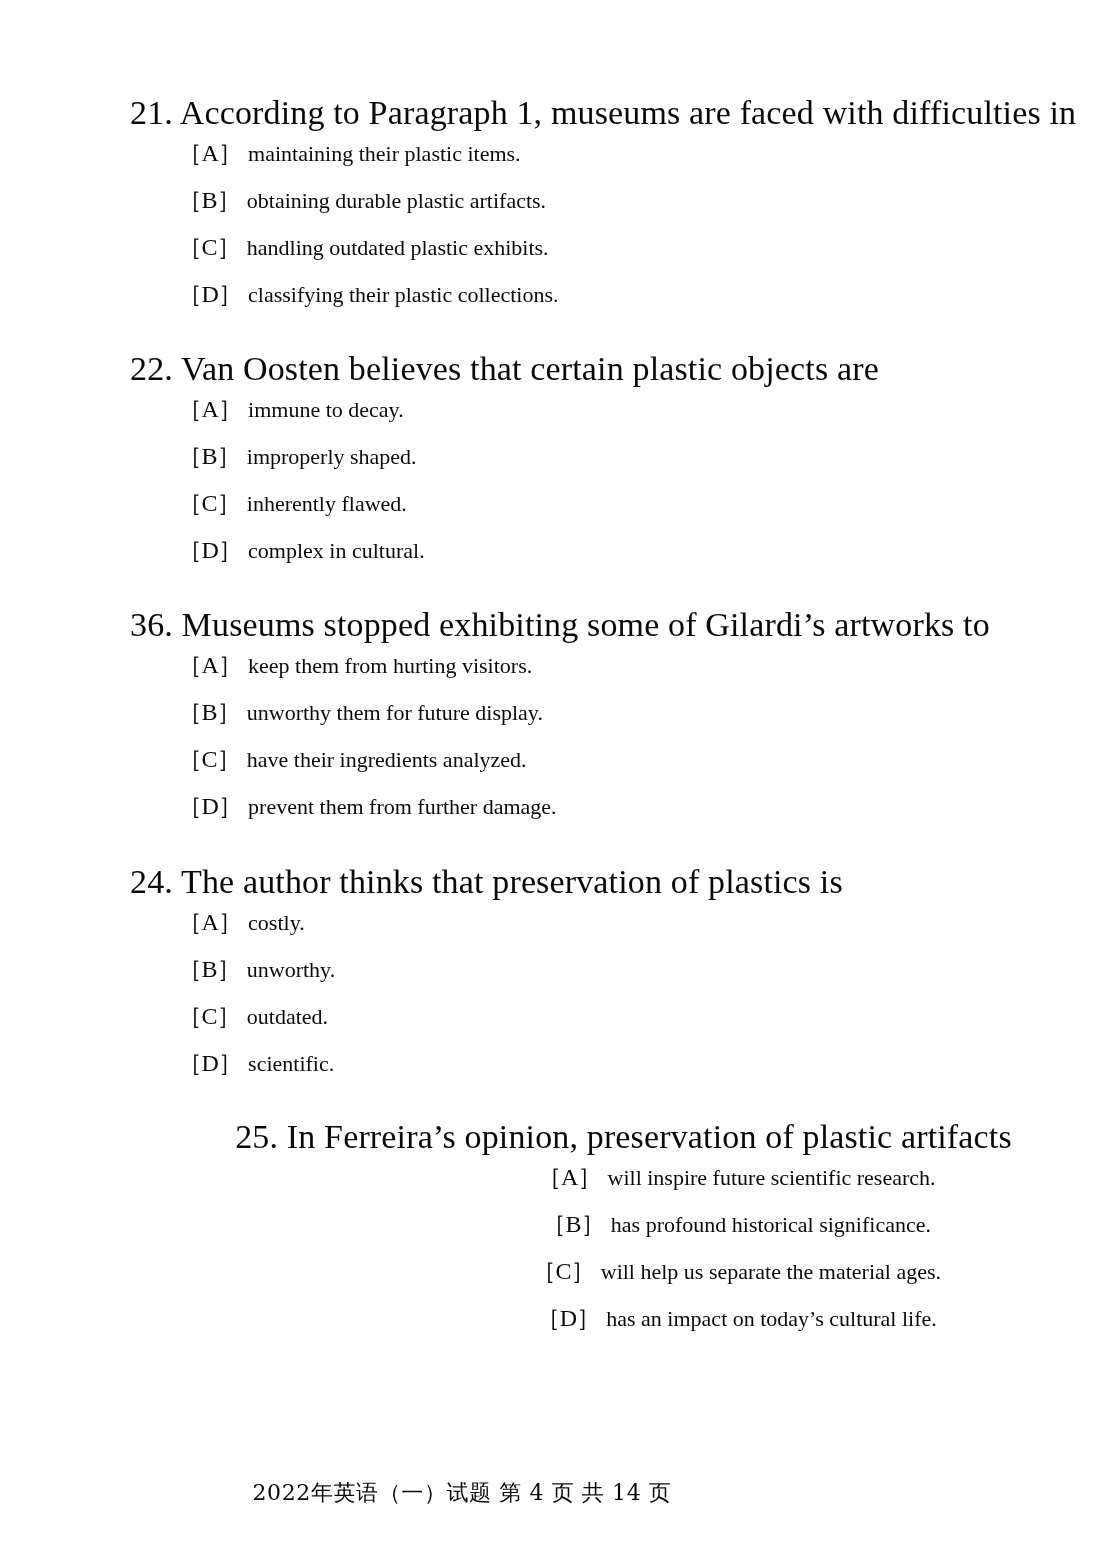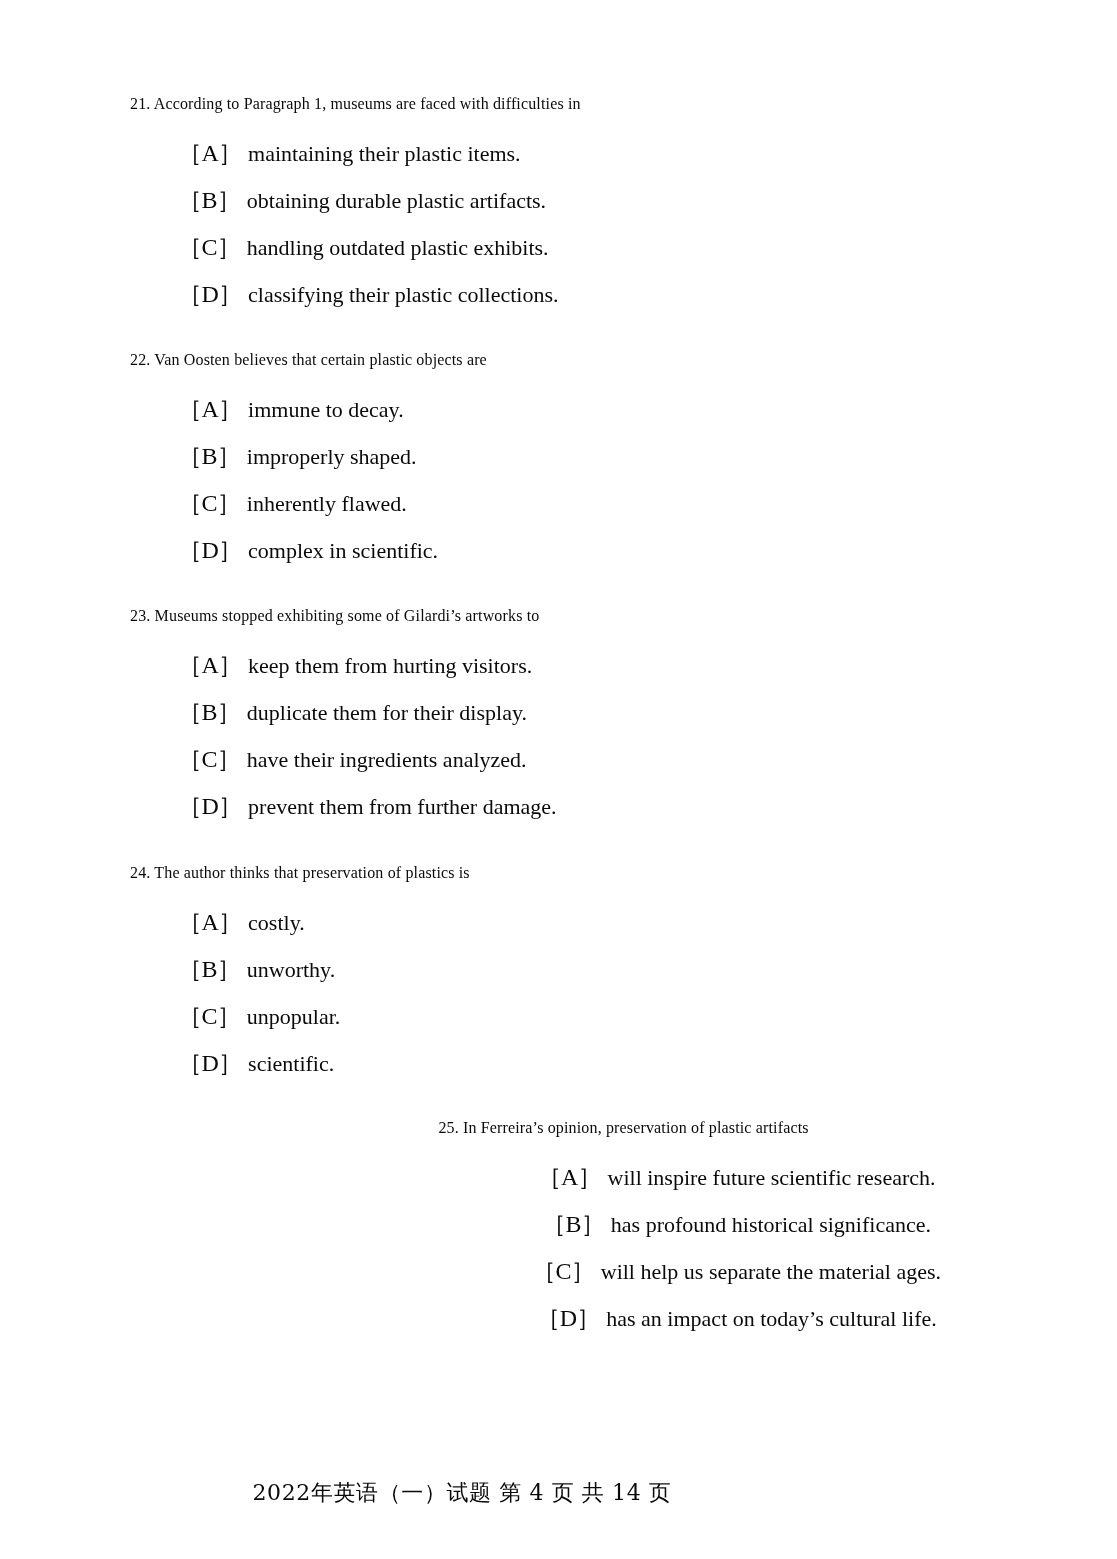--- a/index.html
+++ b/index.html
@@ -33,21 +33,21 @@
   
   .question-block {
     position: absolute;
     left: 0;
     width: 1117px;
   }
 
   .question-stem {
     margin: 0;
     padding: 0 0 0 130px;
-    font-size: 16px;
+    font-size: 34px;
     line-height: 1.0;
     letter-spacing: 0.15px;
     white-space: nowrap;
   }
 
   .options {
     list-style: none;
     margin: 0;
     padding: 0;
   }
@@ -135,35 +135,35 @@
         <div class="option r1">
           <span class="opt-label">［B］</span>
           <span class="opt-text">improperly shaped.</span>
         </div>
         <div class="option r2">
           <span class="opt-label">［C］</span>
           <span class="opt-text">inherently flawed.</span>
         </div>
         <div class="option r3">
           <span class="opt-label">［D］</span>
-          <span class="opt-text">complex in scientific.</span>
+          <span class="opt-text">complex in cultural.</span>
         </div>
       </div>
     </div>
 
     <div class="question-block" id="q23">
-      <p class="question-stem">23. Museums stopped exhibiting some of Gilardi’s artworks to</p>
+      <p class="question-stem">36. Museums stopped exhibiting some of Gilardi’s artworks to</p>
       <div class="options">
         <div class="option r0">
           <span class="opt-label">［A］</span>
           <span class="opt-text">keep them from hurting visitors.</span>
         </div>
         <div class="option r1">
           <span class="opt-label">［B］</span>
-          <span class="opt-text">duplicate them for their display.</span>
+          <span class="opt-text">unworthy them for future display.</span>
         </div>
         <div class="option r2">
           <span class="opt-label">［C］</span>
           <span class="opt-text">have their ingredients analyzed.</span>
         </div>
         <div class="option r3">
           <span class="opt-label">［D］</span>
           <span class="opt-text">prevent them from further damage.</span>
         </div>
       </div>
@@ -175,21 +175,21 @@
         <div class="option r0">
           <span class="opt-label">［A］</span>
           <span class="opt-text">costly.</span>
         </div>
         <div class="option r1">
           <span class="opt-label">［B］</span>
           <span class="opt-text">unworthy.</span>
         </div>
         <div class="option r2">
           <span class="opt-label">［C］</span>
-          <span class="opt-text">unpopular.</span>
+          <span class="opt-text">outdated.</span>
         </div>
         <div class="option r3">
           <span class="opt-label">［D］</span>
           <span class="opt-text">scientific.</span>
         </div>
       </div>
     </div>
 
     <div class="question-block" id="q25">
       <p class="question-stem">25. In Ferreira’s opinion, preservation of plastic artifacts</p>

